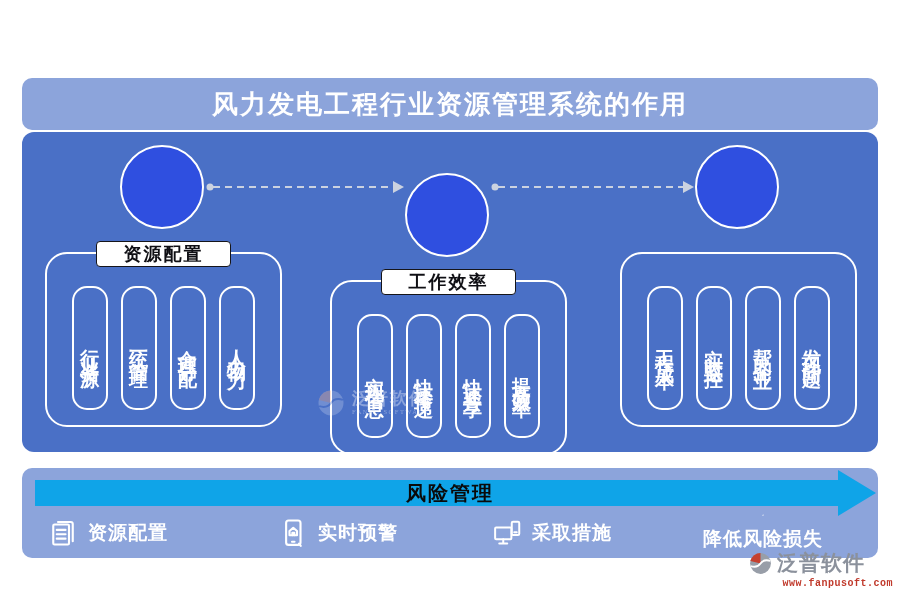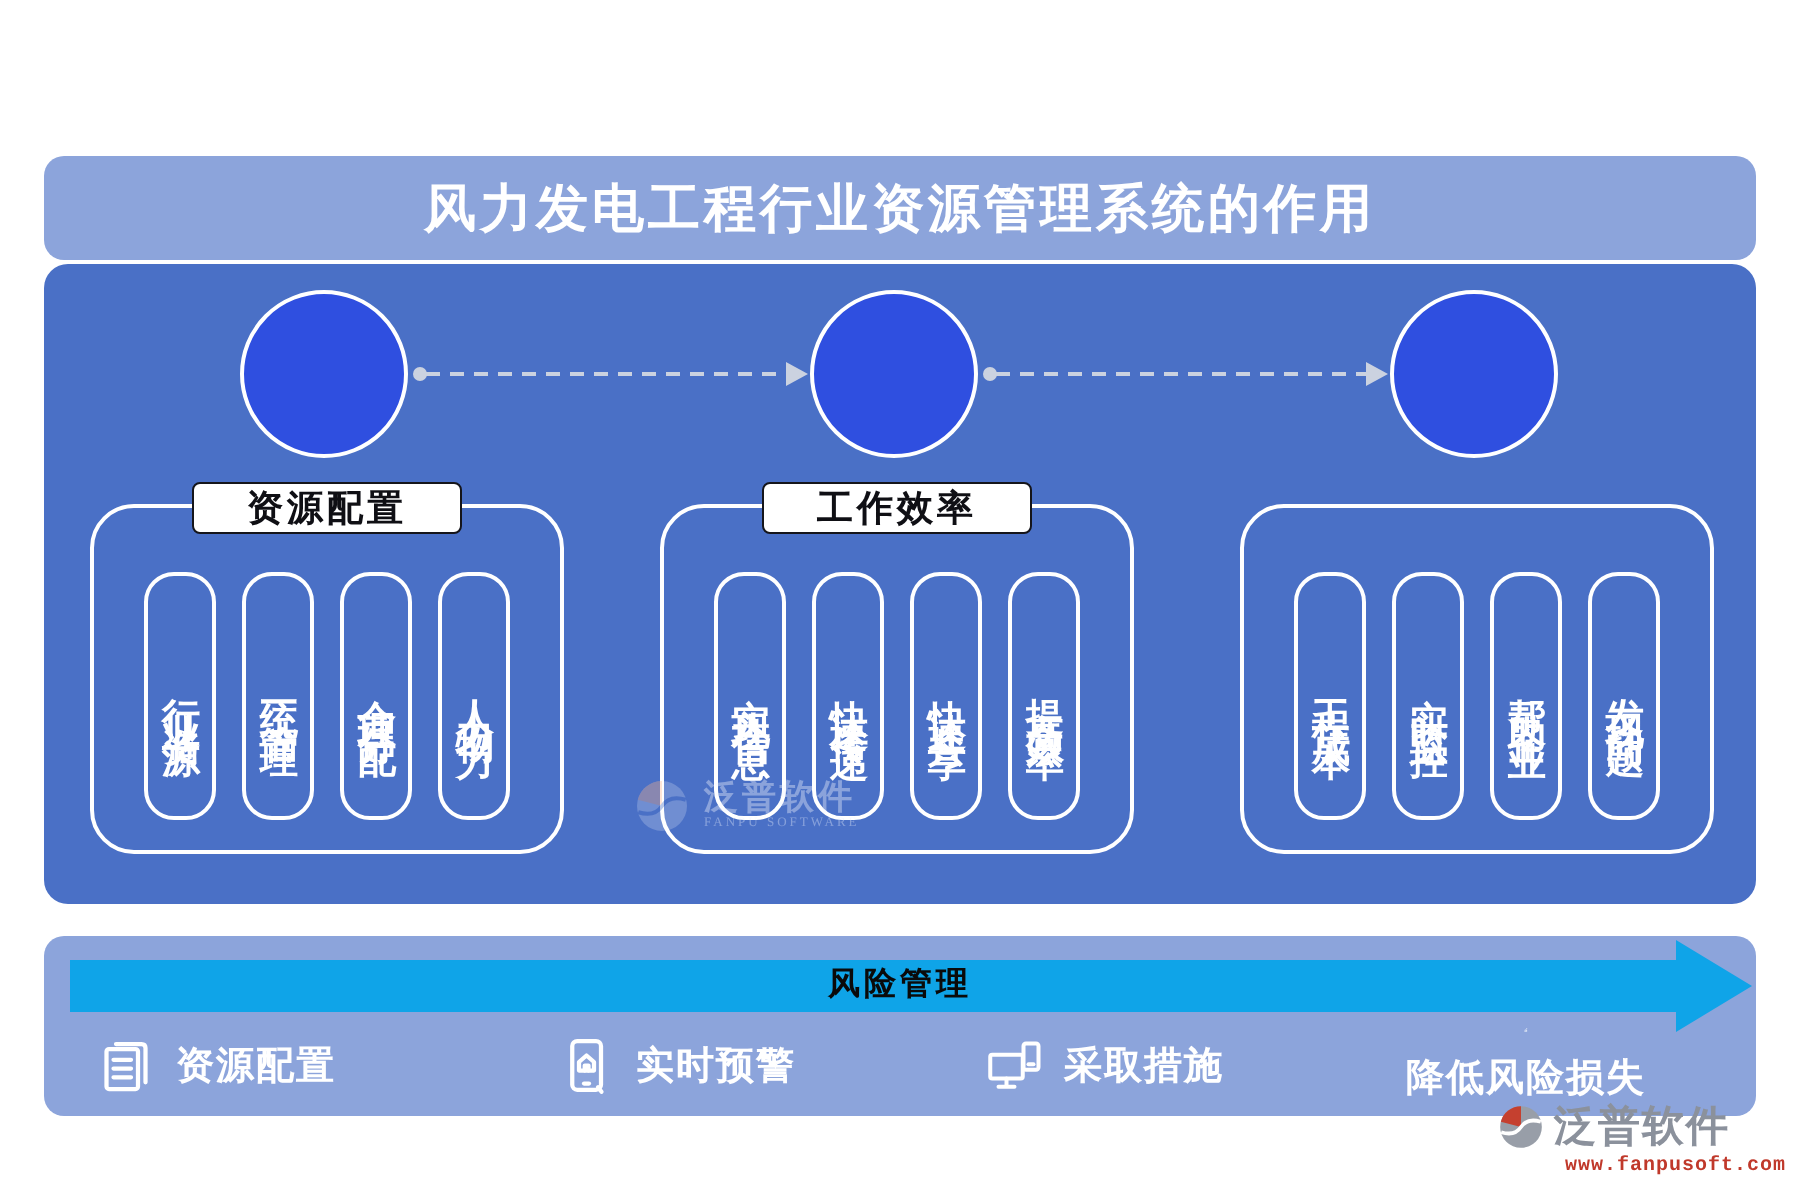--- a/index.html
+++ b/index.html
@@ -12,21 +12,21 @@
             background:#8CA4DB; border-radius:10px;
             display:flex; align-items:center; justify-content:center; }
   .banner .title { color:#ffffff; font-size:26px; font-weight:bold; letter-spacing:2px; }
 
   
   .panel { position:absolute; left:22px; top:132px; width:856px; height:320px;
            background:#4A70C6; border-radius:12px; }
   .connectors { position:absolute; left:0; top:0; width:856px; height:320px; pointer-events:none; }
 
   .column { position:absolute; top:0; width:237px; height:320px; }
-  .col-0 { left:23px; } .col-1 { left:308px; } .col-2 { left:598px; }
+  .col-0 { left:23px; } .col-1 { left:308px;margin-top:28px; } .col-2 { left:598px; }
 
   .circle { position:absolute; top:13px; left:75px; width:84px; height:84px;
             border-radius:50%; background:#2F4FE0; border:2px solid #ffffff; }
 
   .label-box { position:absolute; top:109px; left:51px; width:135px; height:26px;
                background:#ffffff; border:1px solid #15151a; border-radius:4px;
                display:flex; align-items:center; justify-content:center;
                font-size:18px; font-weight:bold; color:#0f0f14; letter-spacing:2px; z-index:2; }
 
   .cards { position:absolute; top:120px; left:0; width:237px; height:175px;
@@ -42,21 +42,21 @@
                gap:6px; opacity:0.38; z-index:3; pointer-events:none; }
   .wm-center .wm-txt { display:flex; flex-direction:column; line-height:1; }
   .wm-center .wm-brand { color:#f4f7ff; font-size:17px; font-weight:bold; letter-spacing:2px; }
   .wm-center .wm-sub { color:#e8eefb; font-size:6.5px; letter-spacing:1.5px; margin-top:2px; }
 
   
   .bottom { position:absolute; left:22px; top:468px; width:856px; height:90px;
             background:#8CA4DB; border-radius:10px; }
   .arrow-svg { position:absolute; left:0; top:0; width:856px; height:90px; }
   .risk-title { position:absolute; left:0; top:12px; width:856px; height:26px;
-                text-align:center; line-height:26px; font-size:16px; font-weight:bold;
+                text-align:center; line-height:26px; font-size:20px; font-weight:bold;
                 color:#0a0a0a; letter-spacing:2px; z-index:2; }
   .risk-item { position:absolute; top:46px; height:38px; display:flex; align-items:center;
                gap:10px; color:#ffffff; font-size:19px; font-weight:bold; letter-spacing:1px; }
   .ri-0 { left:26px; } .ri-1 { left:256px; } .ri-2 { left:470px; } .ri-3 { left:681px;flex-direction:column; }
   .risk-item svg { display:block; }
 
   
   .footer { position:absolute; left:748px; top:549px; width:145px; }
   .footer-top { display:flex; align-items:center; gap:4px; }
   .footer-brand { color:#8B919C; font-size:21px; font-weight:bold; letter-spacing:1px; }

